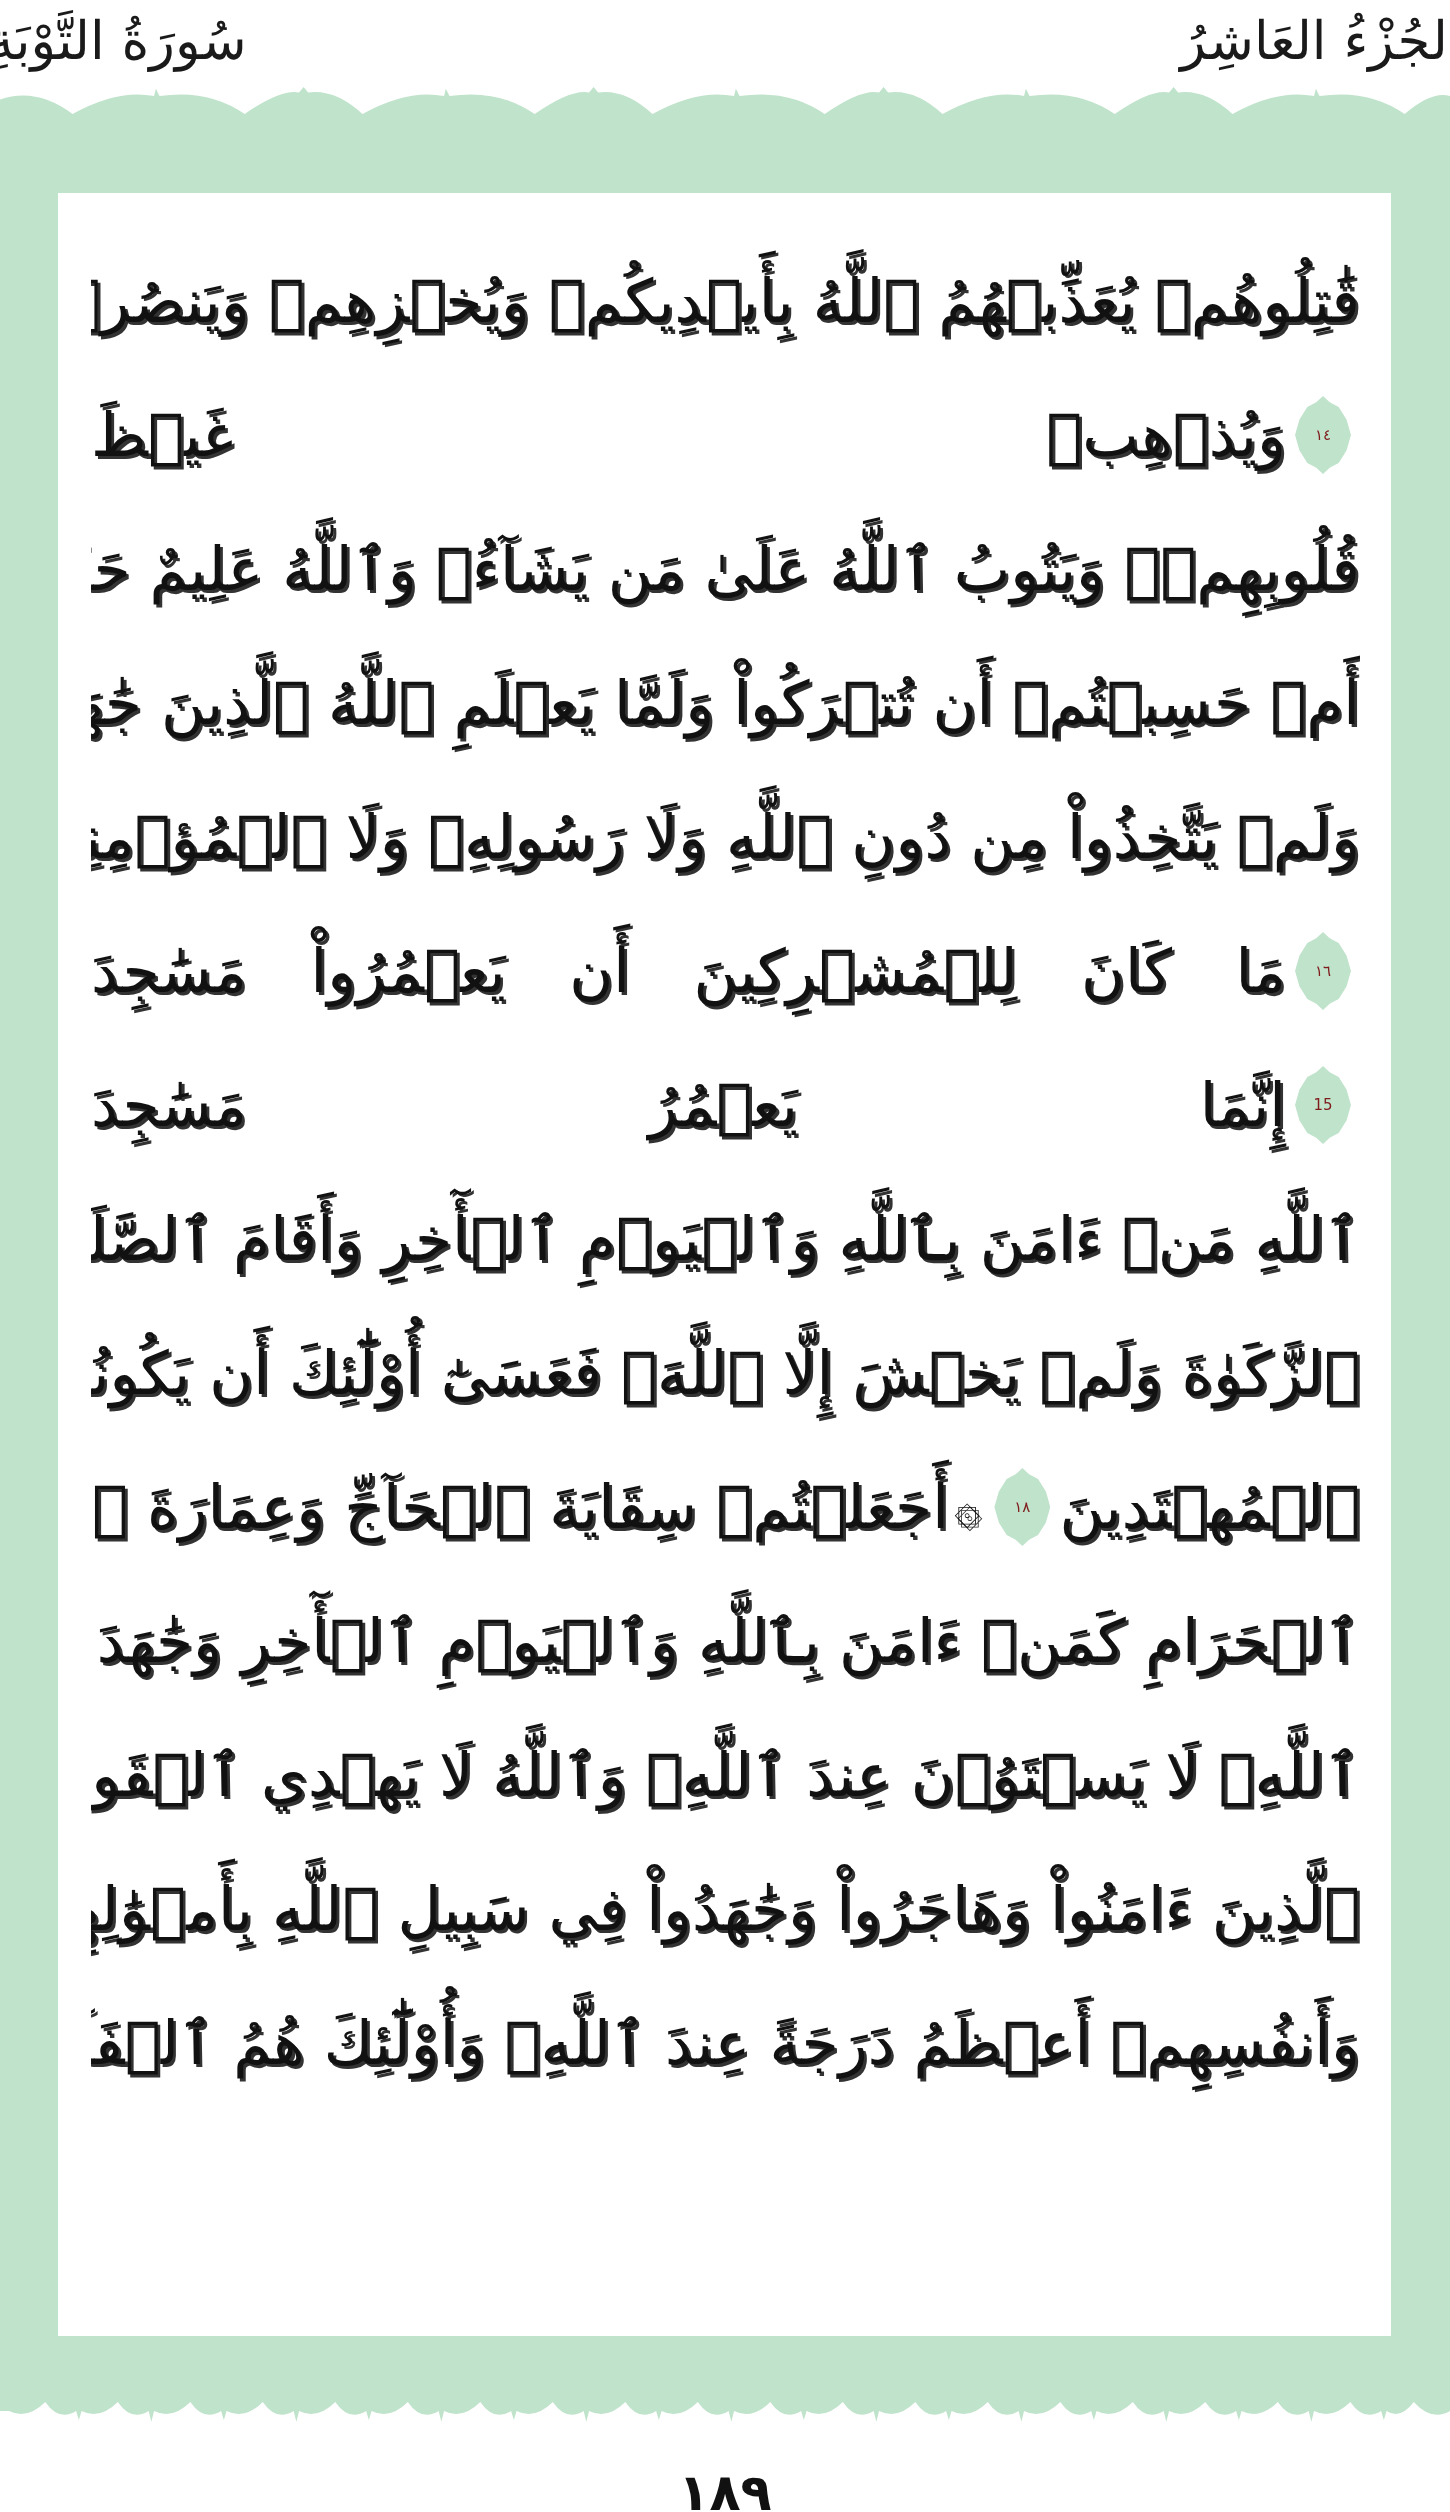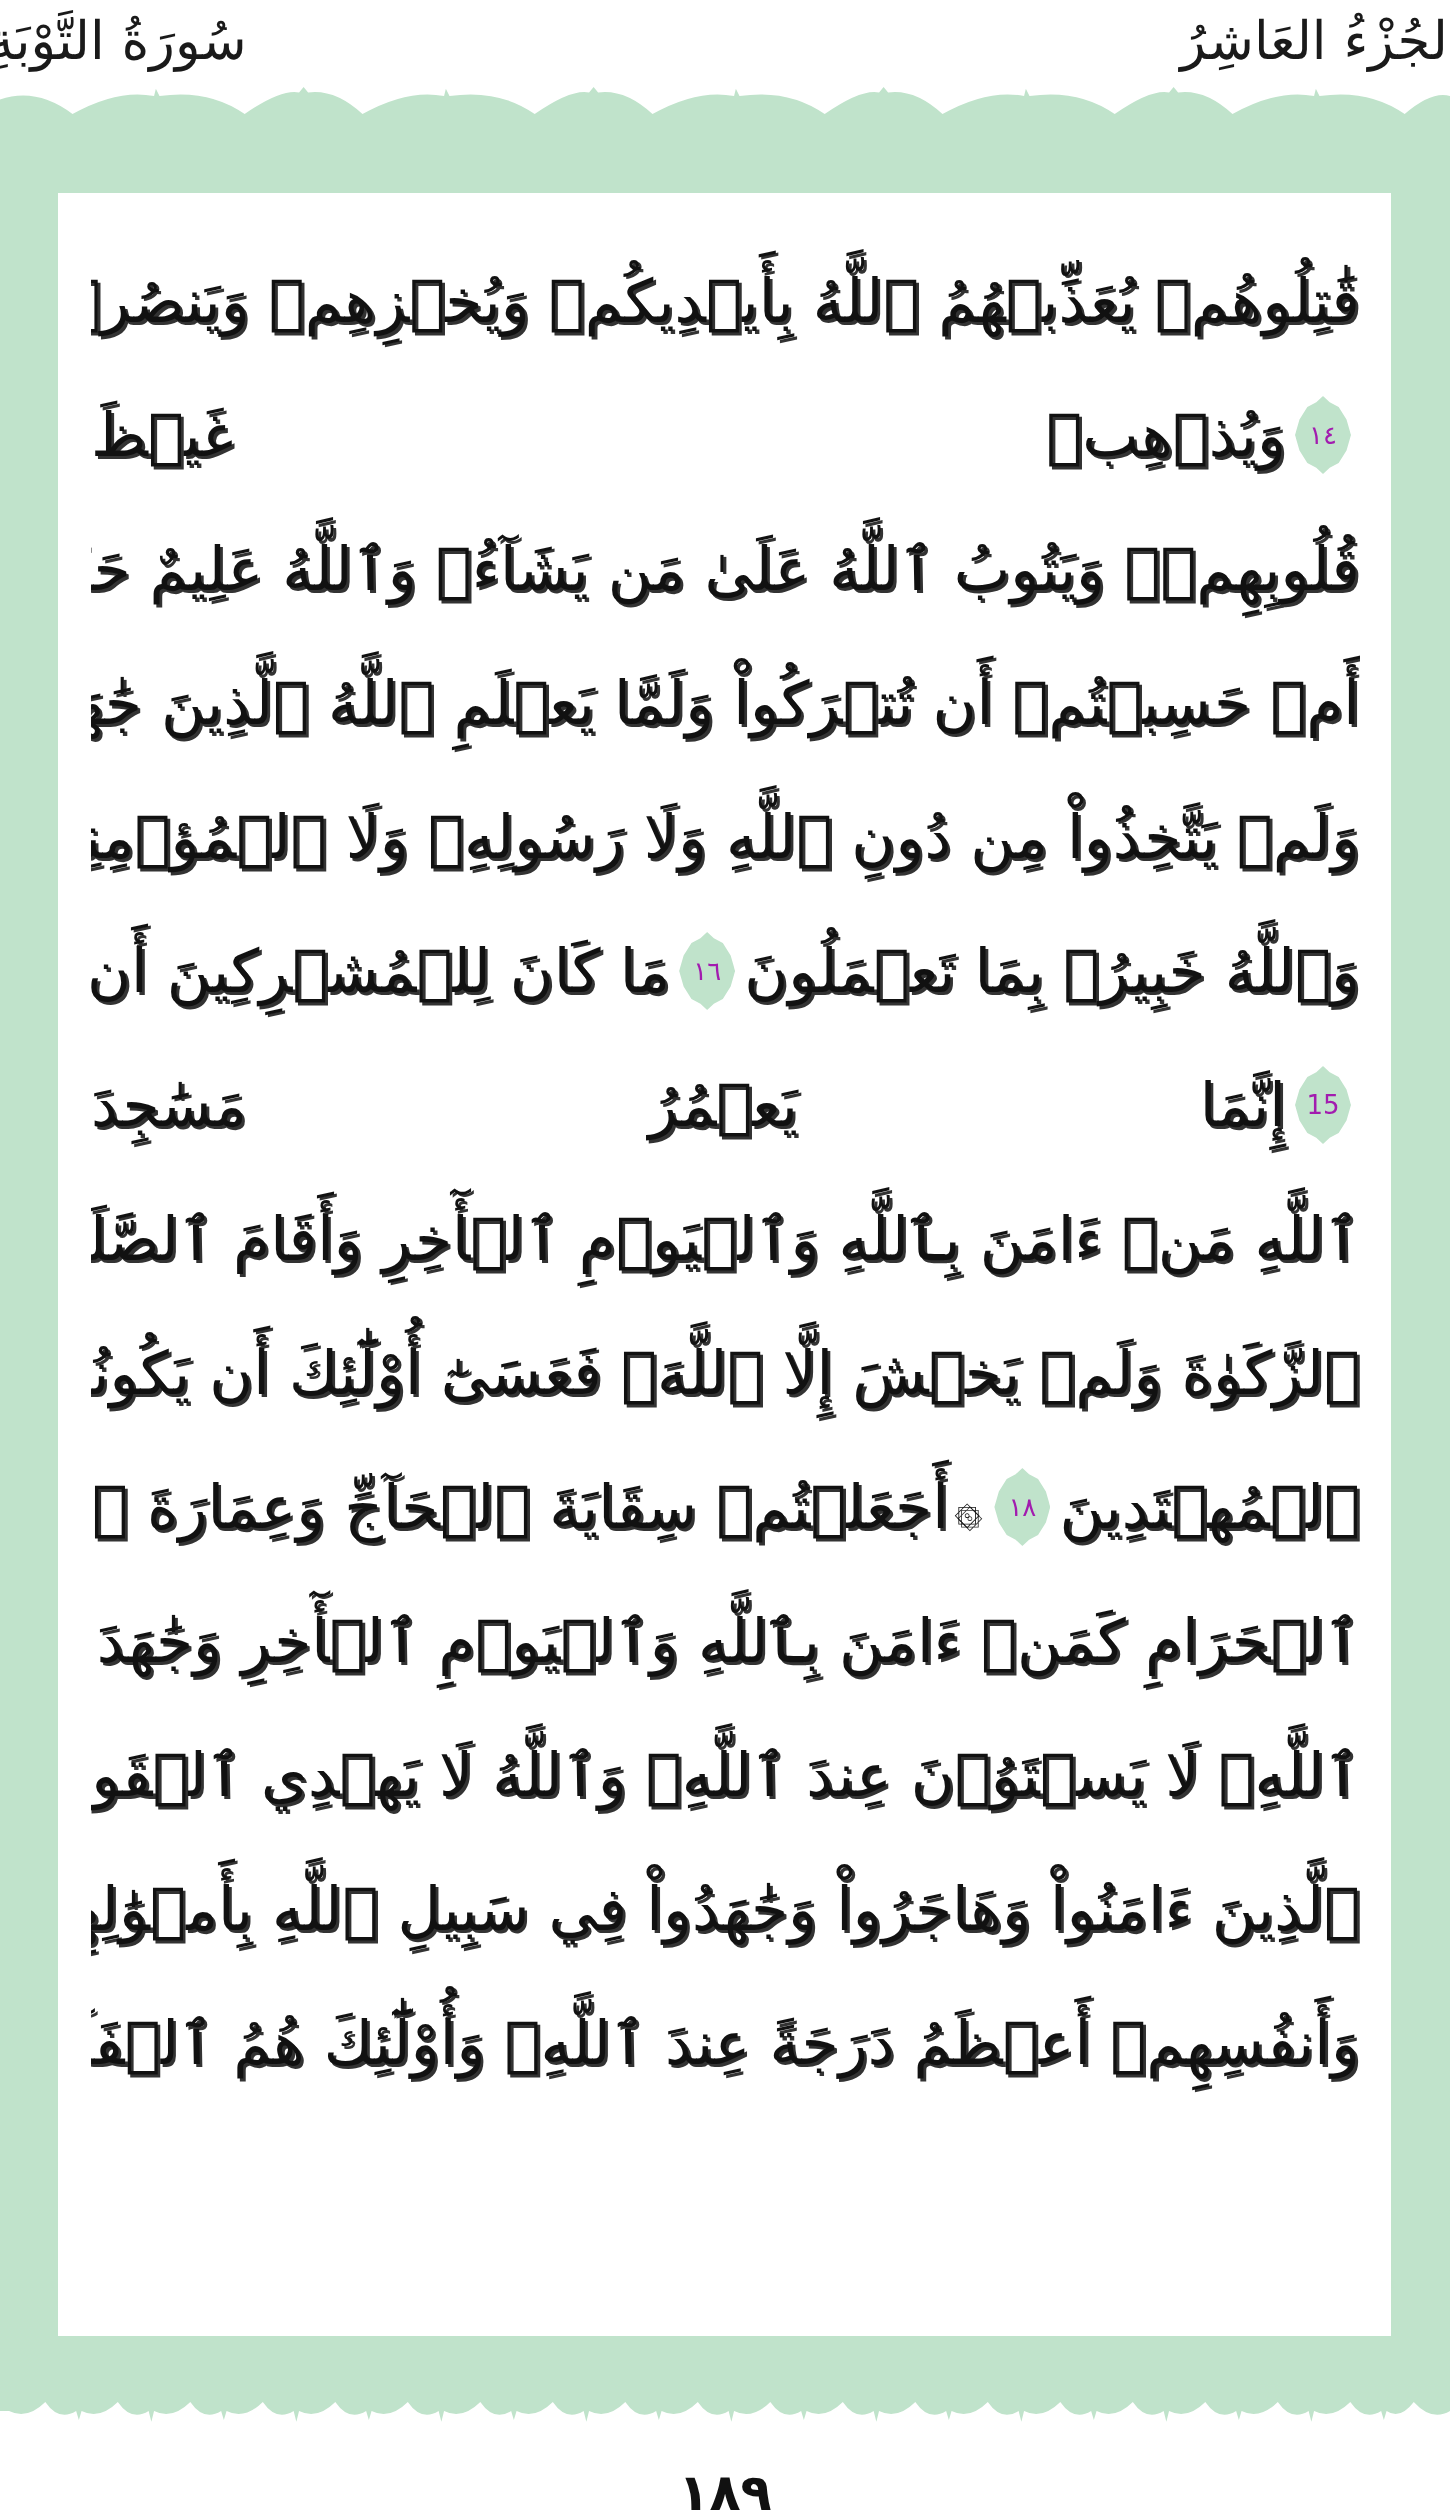--- a/index.html
+++ b/index.html
@@ -34,21 +34,21 @@
       text-shadow: 2.7px 2.7px 0 #333;
       white-space: nowrap; overflow: hidden;
     }
     .line .txt { flex: 1; text-align: justify; text-align-last: justify; }
     .ayah {
       display: inline-flex; align-items: center; justify-content: center;
       width: 56px; height: 78px; margin: 0 9px;
       background: #c0e3cb;
       border-radius: 50% / 50%;
       clip-path: polygon(50% 0%, 62% 8%, 78% 14%, 92% 30%, 100% 50%, 92% 70%, 78% 86%, 62% 92%, 50% 100%, 38% 92%, 22% 86%, 8% 70%, 0% 50%, 8% 30%, 22% 14%, 38% 8%);
-      font-size: 26px; color: #a21caf; text-shadow: none; font-family: "DejaVu Sans", sans-serif;
+      font-size: 15px; color: #7f1d1d; text-shadow: none; font-family: "DejaVu Sans", sans-serif;
       flex: none;
     }
     .hizb { font-size: 44px; margin: 0 5.4px; flex: none; }
     .page-num {
       position: absolute; left: 0; width: 1450px; top: 2463px; text-align: center;
       font-family: "DejaVu Sans", sans-serif; font-size: 51px; font-weight: bold; color: #111;
       direction: rtl;
     }
   </style>
 </head>
@@ -81,21 +81,20 @@
     <span class="txt">قُلُوبِهِمۡۗ وَيَتُوبُ ٱللَّهُ عَلَىٰ مَن يَشَآءُۗ وَٱللَّهُ عَلِيمٌ حَكِيمٌ</span>
 
   </div>
   <div class="line">
     <span class="txt">أَمۡ حَسِبۡتُمۡ أَن تُتۡرَكُواْ وَلَمَّا يَعۡلَمِ ٱللَّهُ ٱلَّذِينَ جَٰهَدُواْ مِنكُمۡ</span>
   </div>
   <div class="line">
     <span class="txt">وَلَمۡ يَتَّخِذُواْ مِن دُونِ ٱللَّهِ وَلَا رَسُولِهِۦ وَلَا ٱلۡمُؤۡمِنِينَ وَلِيجَةًۚ</span>
   </div>
   <div class="line">
-    <span class="txt">وَٱللَّهُ خَبِيرُۢ بِمَا تَعۡمَلُونَ</span>
     <span class="ayah">١٦</span>
     <span class="txt">مَا كَانَ لِلۡمُشۡرِكِينَ أَن يَعۡمُرُواْ مَسَٰجِدَ</span>
   </div>
   <div class="line">
     <span class="ayah">15</span>
     <span class="txt">إِنَّمَا يَعۡمُرُ مَسَٰجِدَ</span>
   </div>
   <div class="line">
     <span class="txt">ٱللَّهِ مَنۡ ءَامَنَ بِٱللَّهِ وَٱلۡيَوۡمِ ٱلۡأٓخِرِ وَأَقَامَ ٱلصَّلَوٰةَ وَءَاتَى</span>
   </div>

